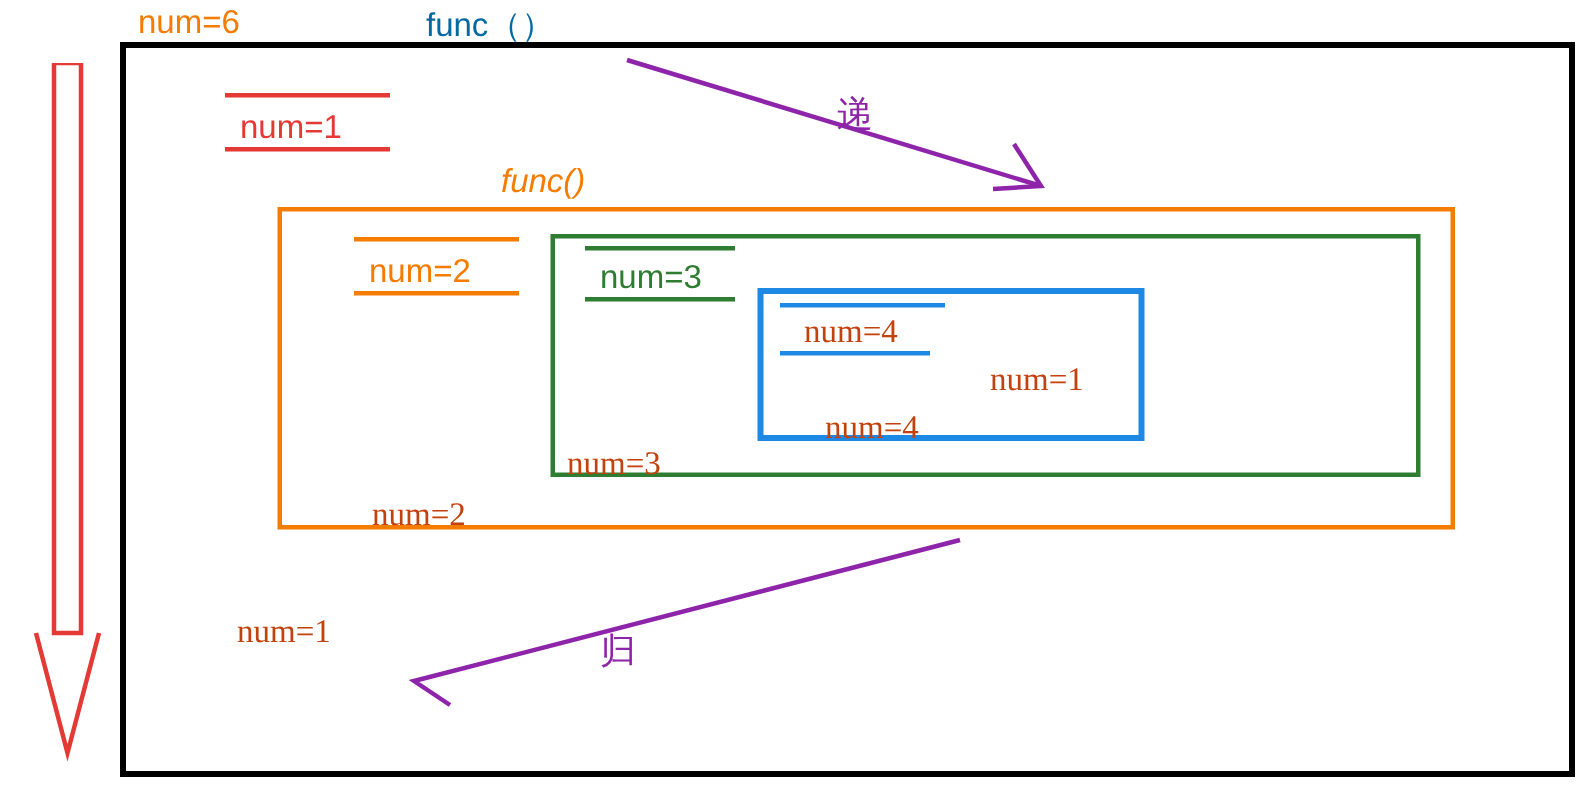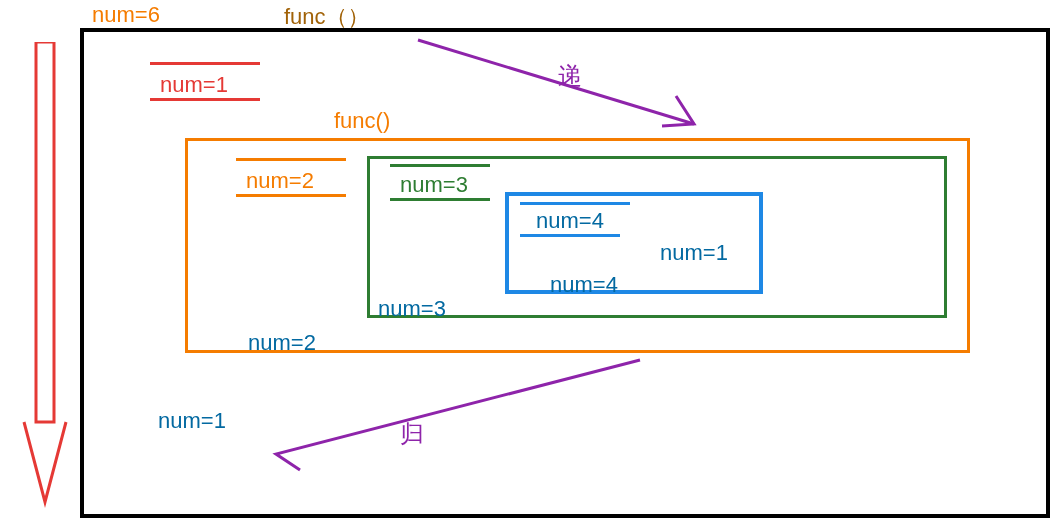--- a/index.html
+++ b/index.html
@@ -10,24 +10,24 @@
       font-family: Arial, sans-serif;
       font-size: 22px;
       background: white;
     }
     .label { position: absolute; white-space: nowrap; }
     .underline-top { position: absolute; height: 3px; }
     .underline-bot { position: absolute; height: 3px; }
     
     
     .c-orange { color: #F57C00; }
-    .c-black  { color: #a16207; }
+    .c-black  { color: #0369a1; }
     .c-red    { color: #E53935; }
     .c-green  { color: #2E7D32; }
-    .c-blue   { color: #0369a1; }
+    .c-blue   { color: #c2410c; font-family: Liberation Serif, serif; }
     .c-purple { color: #8E24AA; }
     
     .b-orange { background: #F57C00; }
     .b-red    { background: #E53935; }
     .b-green  { background: #2E7D32; }
     .b-blue   { background: #1E88E5; }
     
     
     .box-black {
       position: absolute;
@@ -79,21 +79,21 @@
 
 <div class="box-blue"></div>
 
 <span class="label c-orange" style="left:92px; top:2px;">num=6</span>
 <span class="label c-black" style="left:284px; top:2px;">func（）</span>
 
 <span class="label c-red" style="left:160px; top:72px;">num=1</span>
 <div class="underline-top b-red" style="left:150px; top:62px; width:110px;"></div>
 <div class="underline-bot b-red" style="left:150px; top:98px; width:110px;"></div>
 
-<span class="label c-orange" style="left:334px; top:108px;">func()</span>
+<span class="label c-orange" style="left:334px; top:108px;font-style:italic;">func()</span>
 
 <span class="label c-orange" style="left:246px; top:168px;">num=2</span>
 <div class="underline-top b-orange" style="left:236px; top:158px; width:110px;"></div>
 <div class="underline-bot b-orange" style="left:236px; top:194px; width:110px;"></div>
 
 <span class="label c-green" style="left:400px; top:172px;">num=3</span>
 <div class="underline-top b-green" style="left:390px; top:164px; width:100px;"></div>
 <div class="underline-bot b-green" style="left:390px; top:198px; width:100px;"></div>
 
 <span class="label c-blue" style="left:536px; top:208px;">num=4</span>

